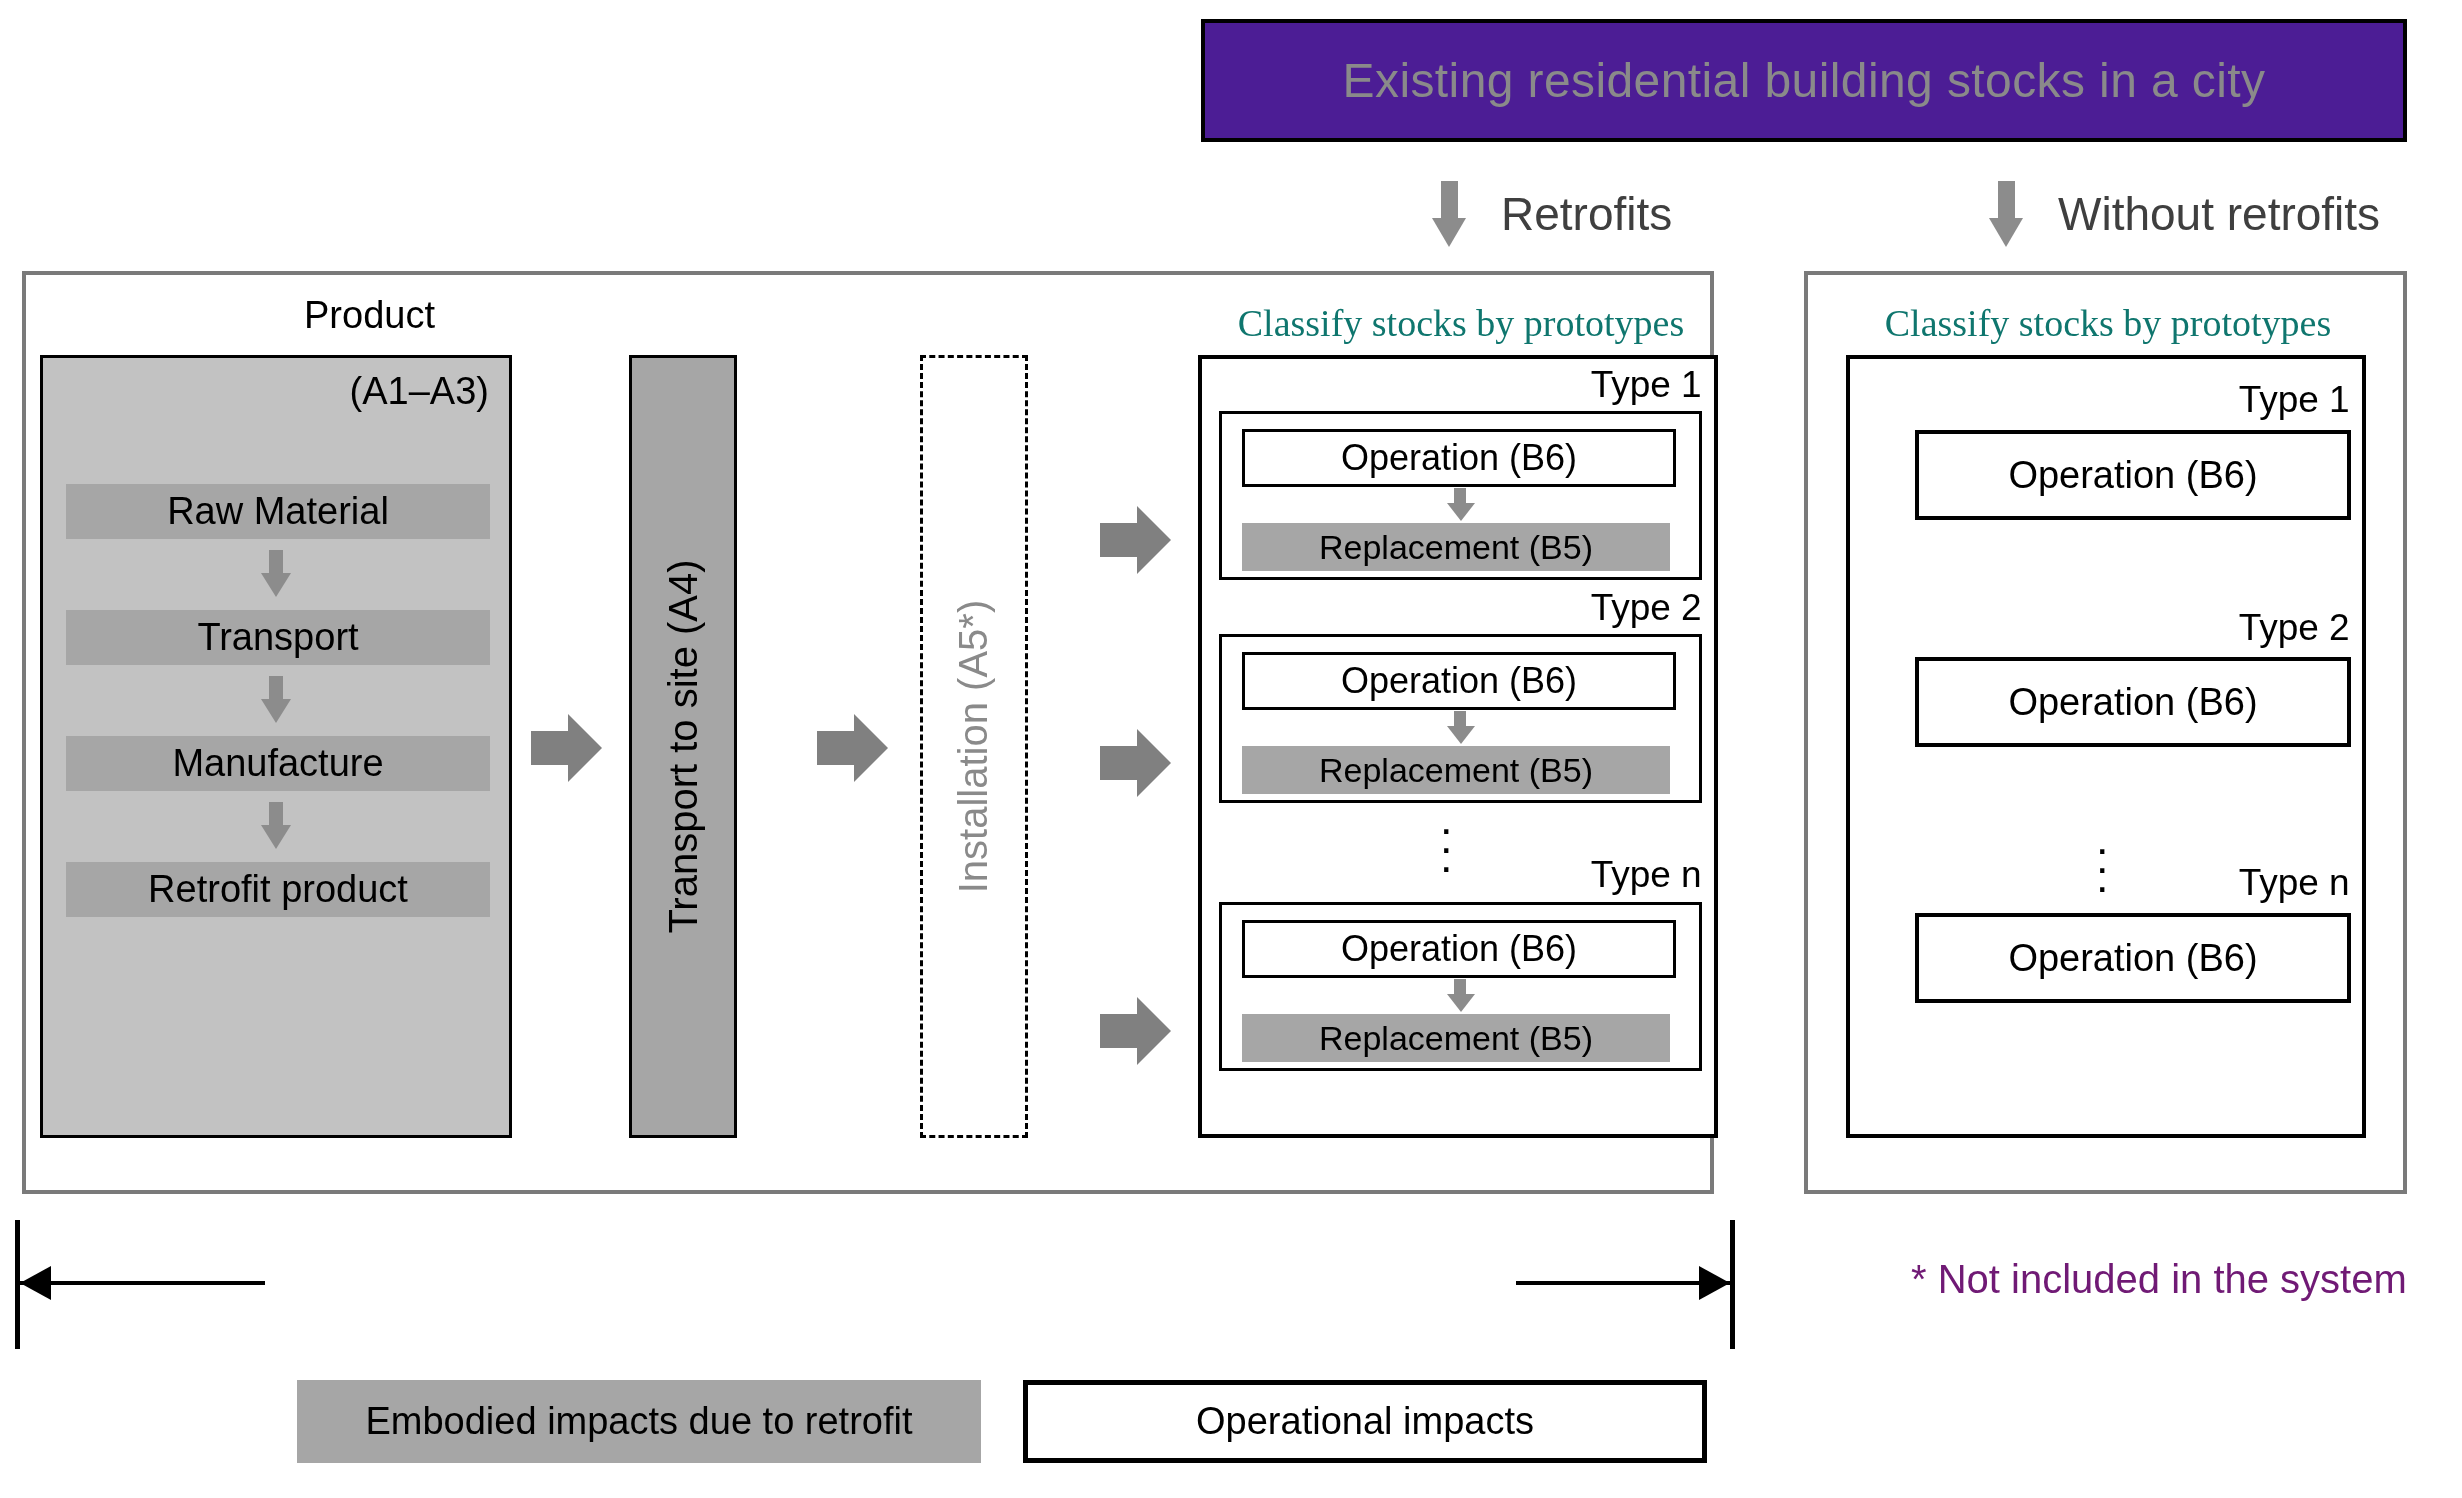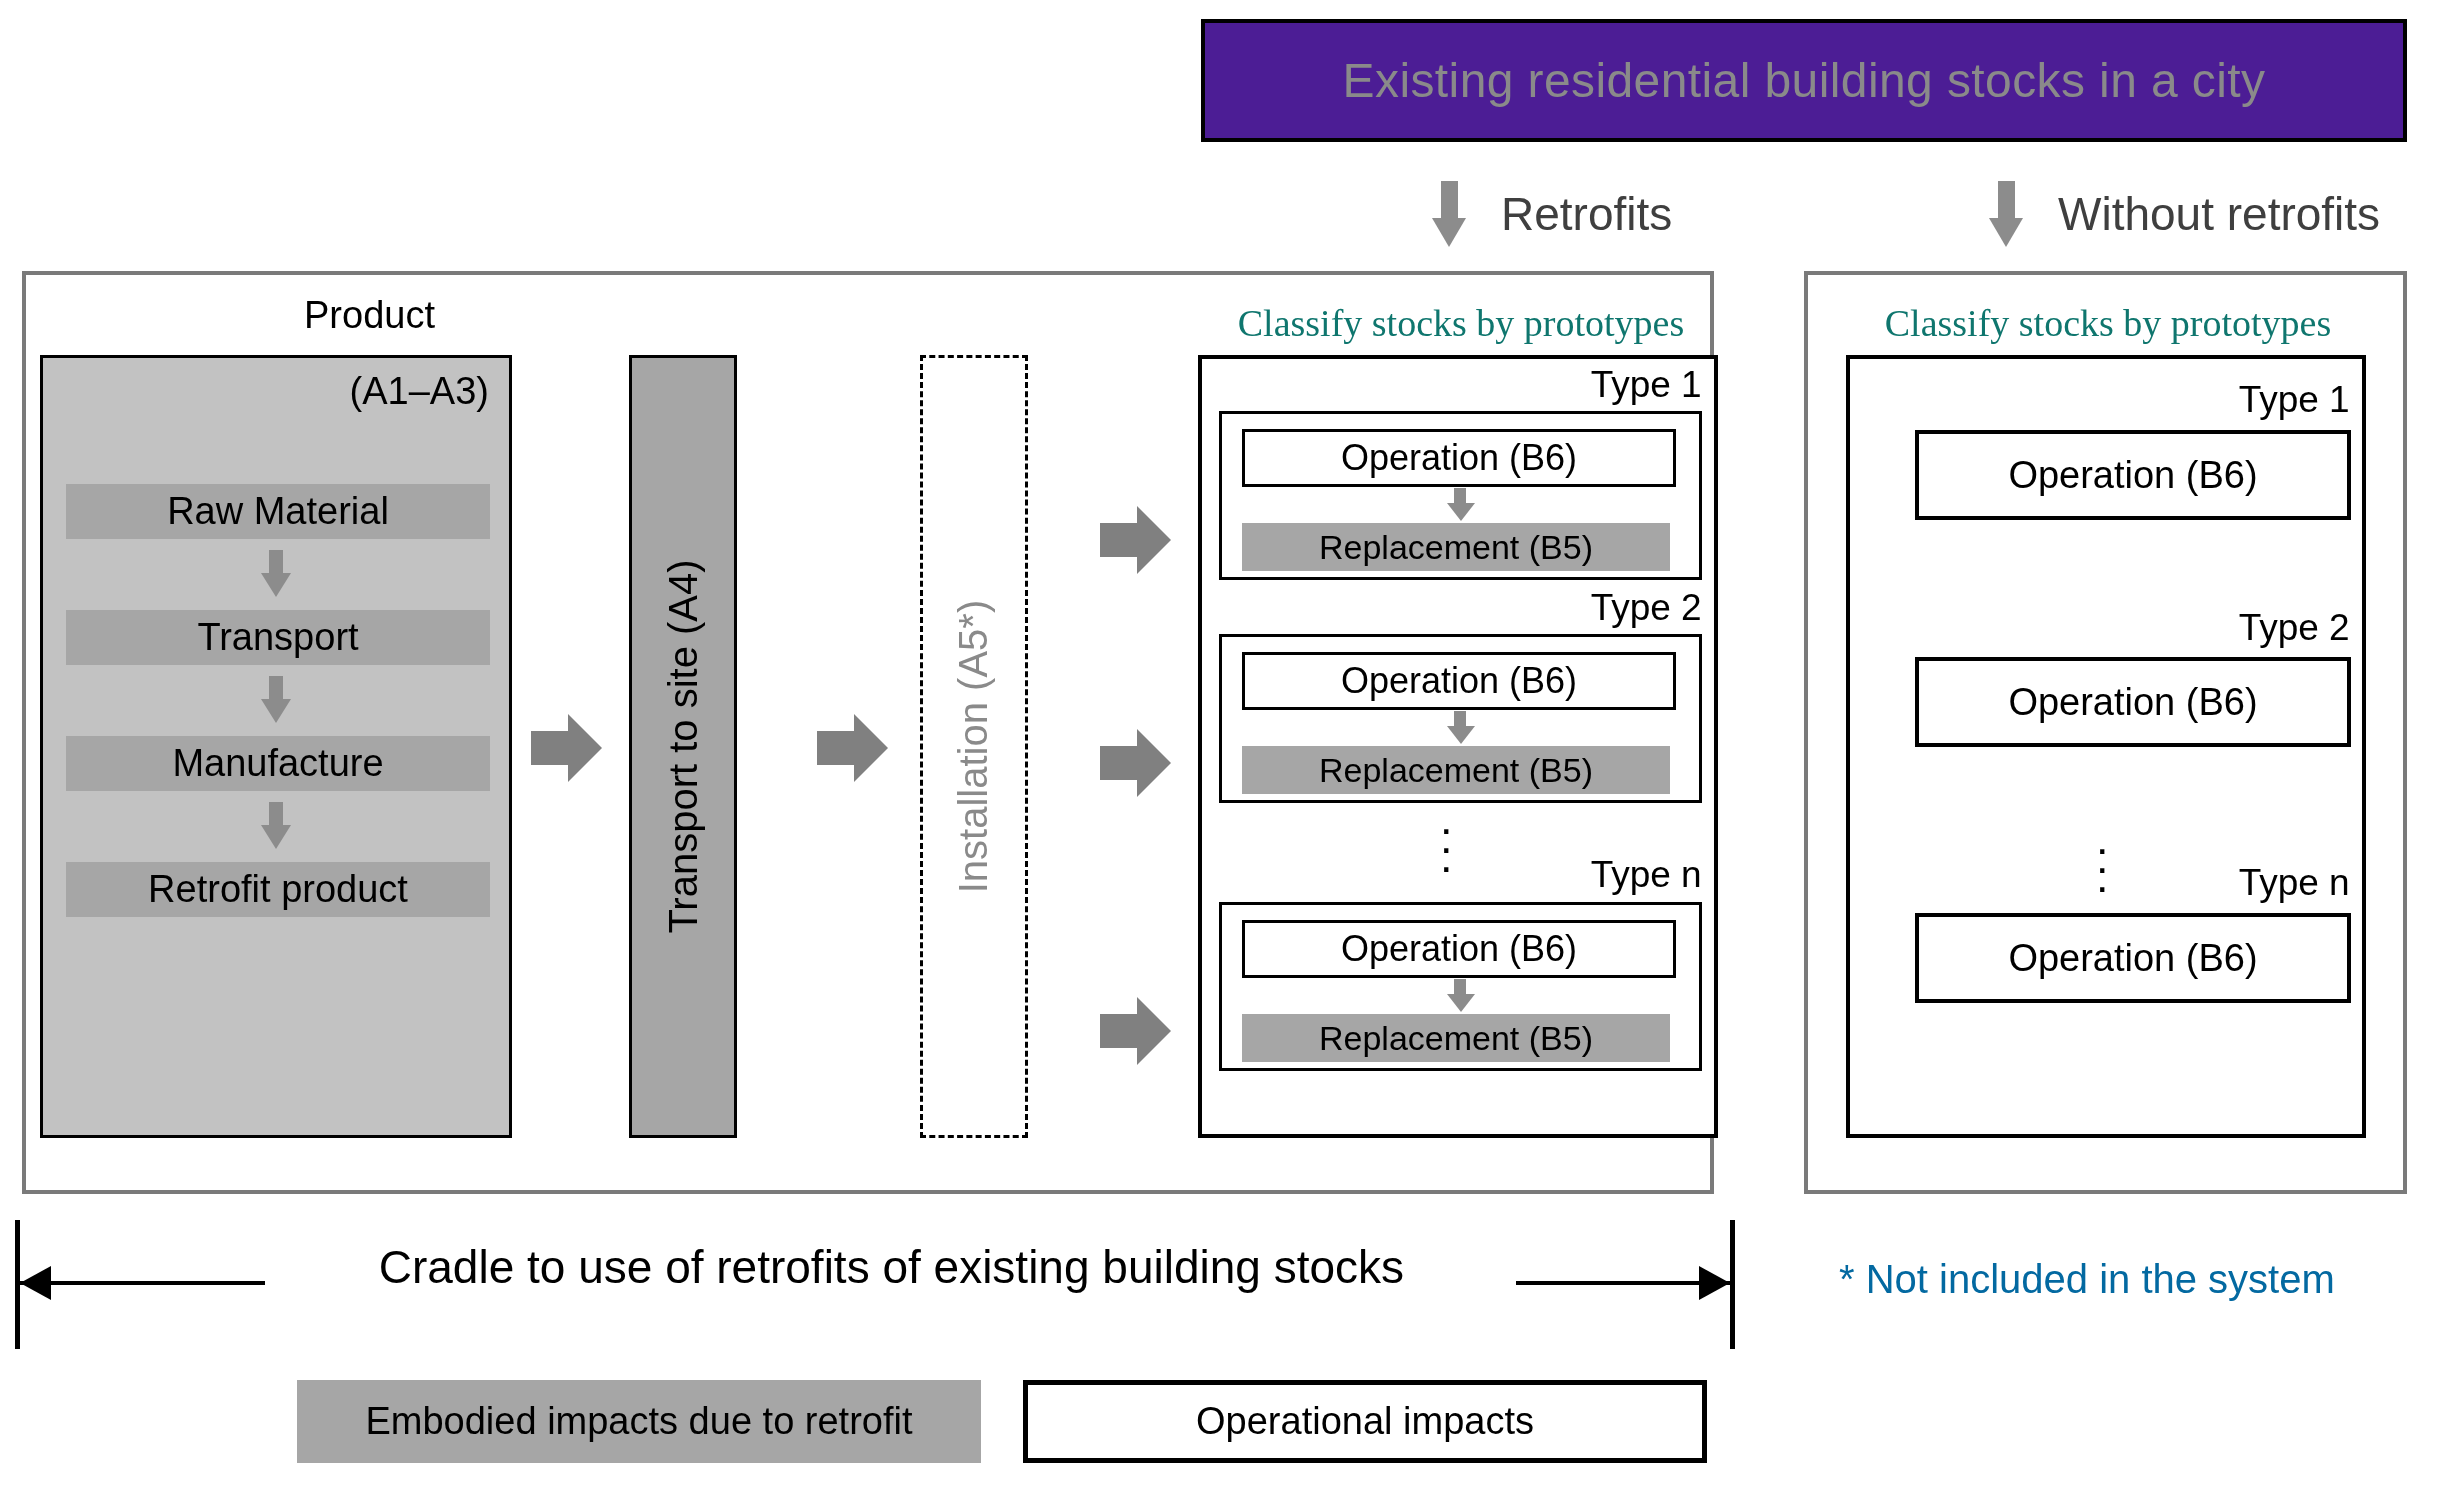--- a/index.html
+++ b/index.html
@@ -241,21 +241,21 @@
     border-top: 17px solid transparent;
     border-bottom: 17px solid transparent;
     border-left: 31px solid #000;
   }
   #span-text {
     position: absolute; left: 261px; top: 24.6px; width: 1230px;
     text-align: center; font-size: 46px; color: #000; white-space: nowrap;
   }
 
   #footnote {
-    left: 1839px; top: 1257px; font-size: 40px; color: #0369a1; white-space: nowrap;
+    left: 1911px; top: 1257px; font-size: 40px; color: #701a75; white-space: nowrap;
   }
 
   
   #legend-embodied {
     left: 297px; top: 1380px; width: 684px; height: 83px;
     background: #a6a6a6;
     display: flex; align-items: center; justify-content: center;
     font-size: 38px; color: #000;
   }
   #legend-operational {
@@ -412,21 +412,20 @@
     <span class="op-box-plain" style="top:554px">Operation (B6)</span>
   </div>
 
   <div class="abs" id="span-bracket">
     <span class="cap" id="cap-left"></span>
     <span class="cap" id="cap-right"></span>
     <span class="arrowhead-left"></span>
     <span class="arrowhead-right"></span>
     <span class="span-line" id="line-left"></span>
     <span class="span-line" id="line-right"></span>
-    <span id="span-text">Cradle to use of retrofits of existing building stocks</span>
   </div>
 
   <div class="abs" id="footnote">* Not included in the system</div>
 
   <div class="abs" id="legend-embodied">Embodied impacts due to retrofit</div>
   <div class="abs" id="legend-operational">Operational impacts</div>
 
 </div>
 
 

